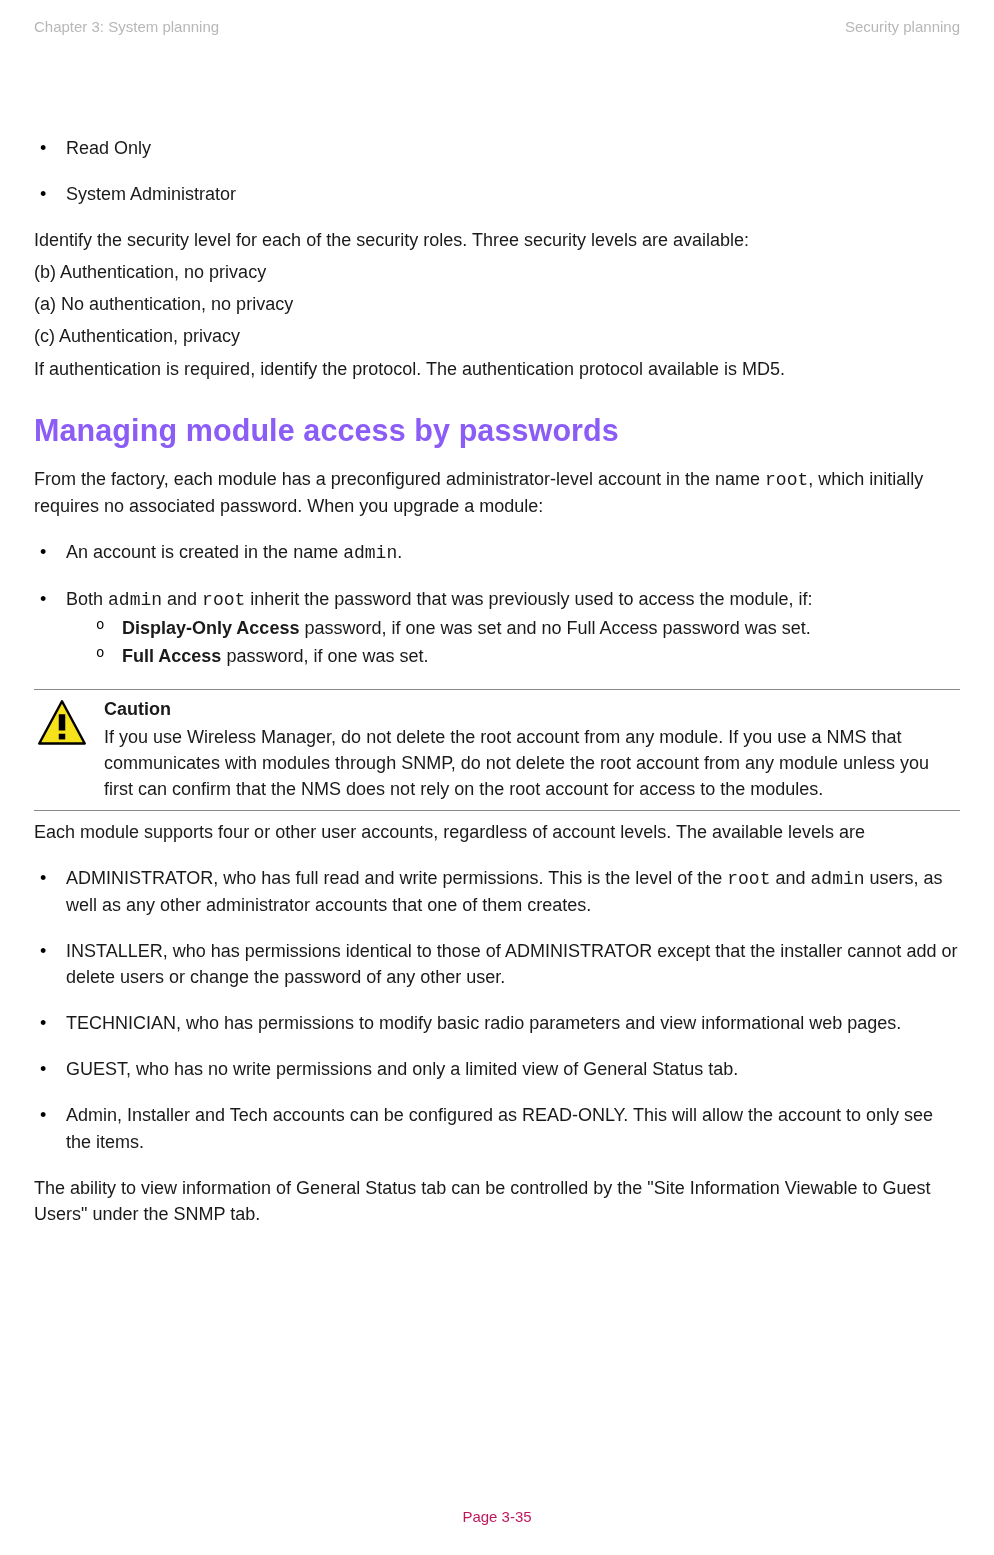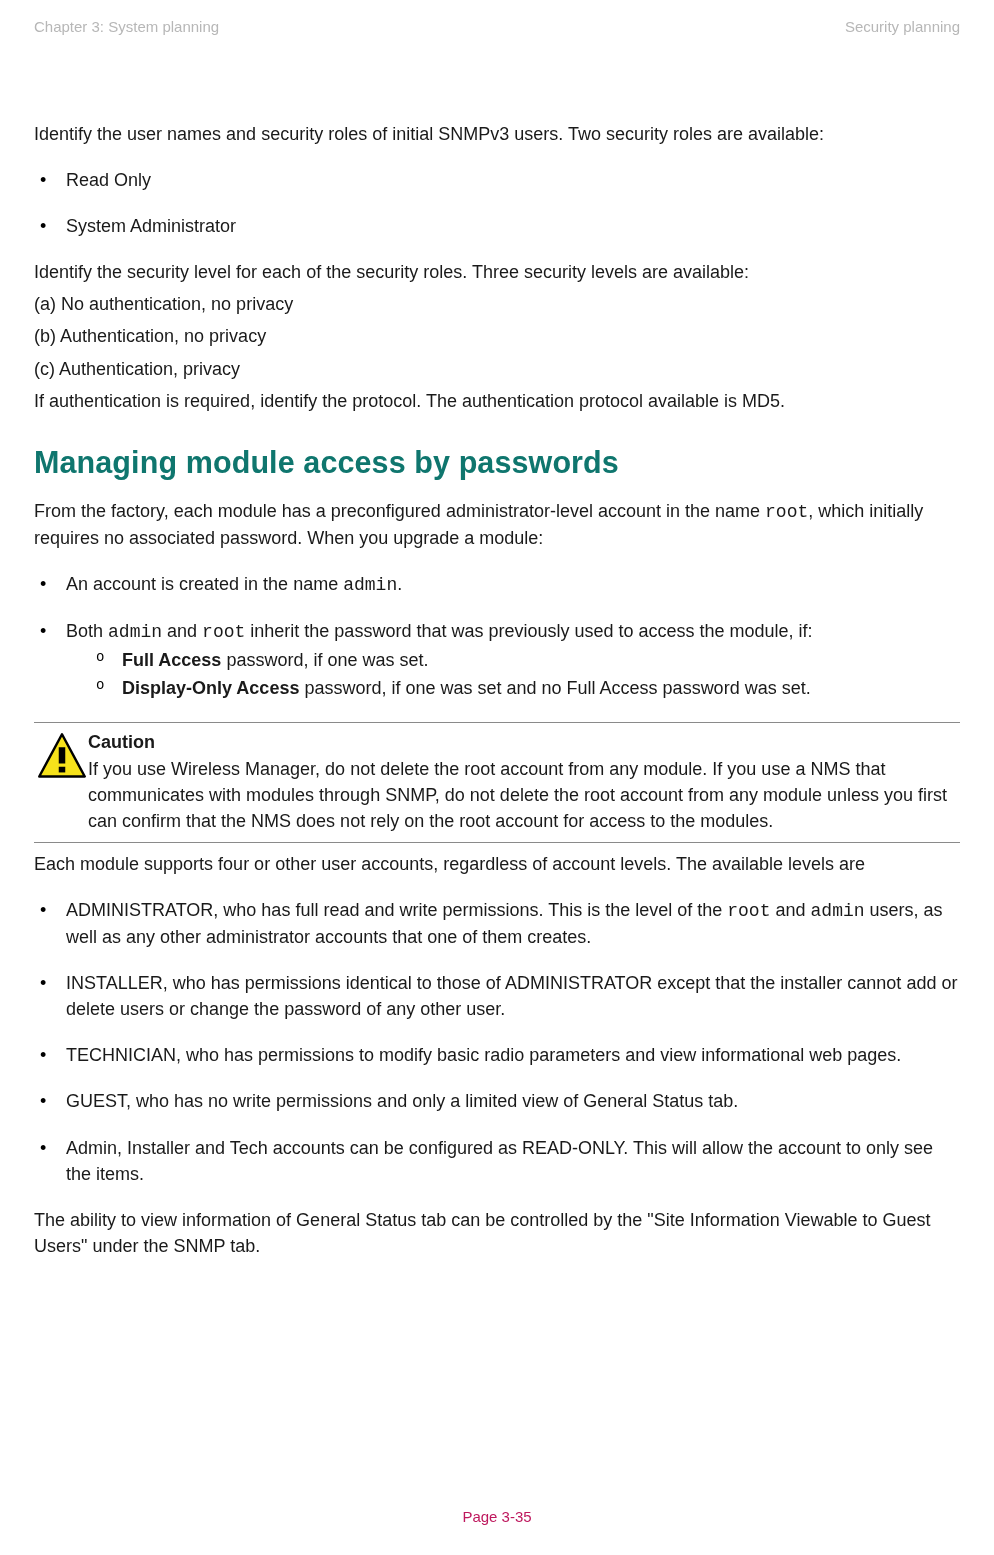--- a/index.html
+++ b/index.html
@@ -67,38 +67,38 @@
   ul.sub > li::before {
     content: "o";
     position: absolute;
     left: 30px;
     top: 0;
     font-size: 14px;
     font-family: "Courier New", monospace;
     color: #000;
   }
   h2.section {
-    color: #0f766e;
+    color: #8b5cf6;
     font-size: 30.5px;
     font-weight: 700;
     margin: 26px 0 14px 0;
     letter-spacing: 0.1px;
   }
   code, .mono {
     font-family: "Courier New", Courier, monospace;
     font-size: 18px;
   }
   b, strong { font-weight: 700; }
   .caution-box {
     border-top: 1.5px solid #8a8a8a;
     border-bottom: 1.5px solid #8a8a8a;
     margin: 10px 0 8px 0;
     padding: 6px 0 8px 0;
     display: flex;
-    gap: 0;
+    gap: 16px;
   }
   .caution-icon {
     width: 54px;
     flex: 0 0 54px;
     padding-top: 2px;
     padding-left: 2px;
   }
   .caution-text {
     flex: 1;
     padding-right: 8px;
@@ -120,52 +120,51 @@
 
 <div class="page">
 
   <div class="header">
     <span>Chapter 3:  System planning</span>
     <span>Security planning</span>
   </div>
 
   <div class="content">
 
-    <div class="para">Identify the user names and security roles of initial SNMPv3 users. Two security roles are available:</div>
 
     <ul class="bullets">
       <li>Read Only</li>
       <li>System Administrator</li>
     </ul>
 
     <div class="para">Identify the security level for each of the security roles. Three security levels are available:</div>
+    <div class="para">(b) Authentication, no privacy</div>
     <div class="para">(a) No authentication, no privacy</div>
-    <div class="para">(b) Authentication, no privacy</div>
     <div class="para">(c) Authentication, privacy</div>
 
     <div class="para">If authentication is required, identify the protocol. The authentication protocol available is MD5.</div>
 
     <h2 class="section">Managing module access by passwords</h2>
 
     <div class="para">
       <span>From the factory, each module has a preconfigured administrator-level account in the name </span><span class="mono">root</span><span>, which initially requires no associated password. When you upgrade a module:</span>
     </div>
 
     <ul class="bullets">
       <li>
         <span>An account is created in the name </span><span class="mono">admin</span><span>.</span>
       </li>
       <li>
         <span>Both </span><span class="mono">admin</span><span> and </span><span class="mono">root</span><span> inherit the password that was previously used to access the module, if:</span>
         <ul class="sub">
           <li>
-            <b>Full Access</b><span> password, if one was set.</span>
+            <b>Display-Only Access</b><span> password, if one was set and no Full Access password was set.</span>
           </li>
           <li>
-            <b>Display-Only Access</b><span> password, if one was set and no Full Access password was set.</span>
+            <b>Full Access</b><span> password, if one was set.</span>
           </li>
         </ul>
       </li>
     </ul>
 
     <div class="caution-box">
       <div class="caution-icon">
         <svg viewBox="0 0 64 64" width="52" height="52">
           <polygon points="32,4 60,56 4,56" fill="#f6e21b" stroke="#000000" stroke-width="3" stroke-linejoin="round"></polygon>
           <rect x="28" y="20" width="8" height="20" fill="#000000"></rect>

